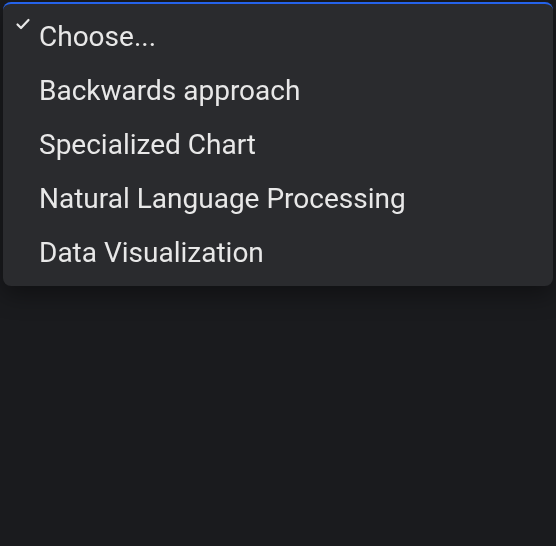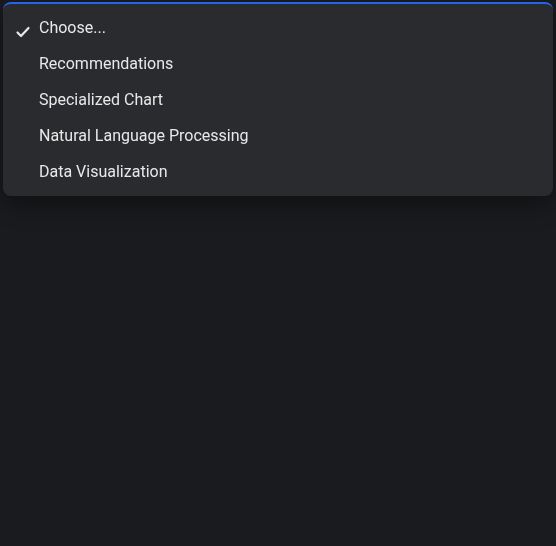--- a/index.html
+++ b/index.html
@@ -18,24 +18,24 @@
       width: 550px;
       background: #2a2b2e;
       border-radius: 8px;
       border-top: 2px solid #2563eb;
       box-shadow: 0 8px 24px rgba(0,0,0,0.4);
       padding: 6px 0;
       margin: 2px 3px;
     }
     .dropdown-item {
       display: flex;
-      align-items: flex-end;
+      align-items: flex-start;
       padding: 6px 14px 6px 12px;
       color: #e8e8e8;
-      font-size: 16px;
+      font-size: 28px;
       line-height: 1.5;
       cursor: pointer;
       font-weight: 400;
     }
     .checkmark {
       width: 24px;
       display: inline-flex;
       align-items: center;
       justify-content: flex-start;
       flex-shrink: 0;
@@ -55,21 +55,21 @@
   <div class="dropdown-item">
     <span class="checkmark">
       <svg viewBox="0 0 16 16" fill="none" stroke="#e8e8e8" stroke-width="2.2" stroke-linecap="round" stroke-linejoin="round">
         <polyline points="2.5,8.5 6,12 13.5,4"></polyline>
       </svg>
     </span>
     <span class="item-label">Choose...</span>
   </div>
   <div class="dropdown-item">
     <span class="checkmark"></span>
-    <span class="item-label">Recommendations</span>
+    <span class="item-label">Backwards approach</span>
   </div>
   <div class="dropdown-item">
     <span class="checkmark"></span>
     <span class="item-label">Specialized Chart</span>
   </div>
   <div class="dropdown-item">
     <span class="checkmark"></span>
     <span class="item-label">Natural Language Processing</span>
   </div>
   <div class="dropdown-item">

